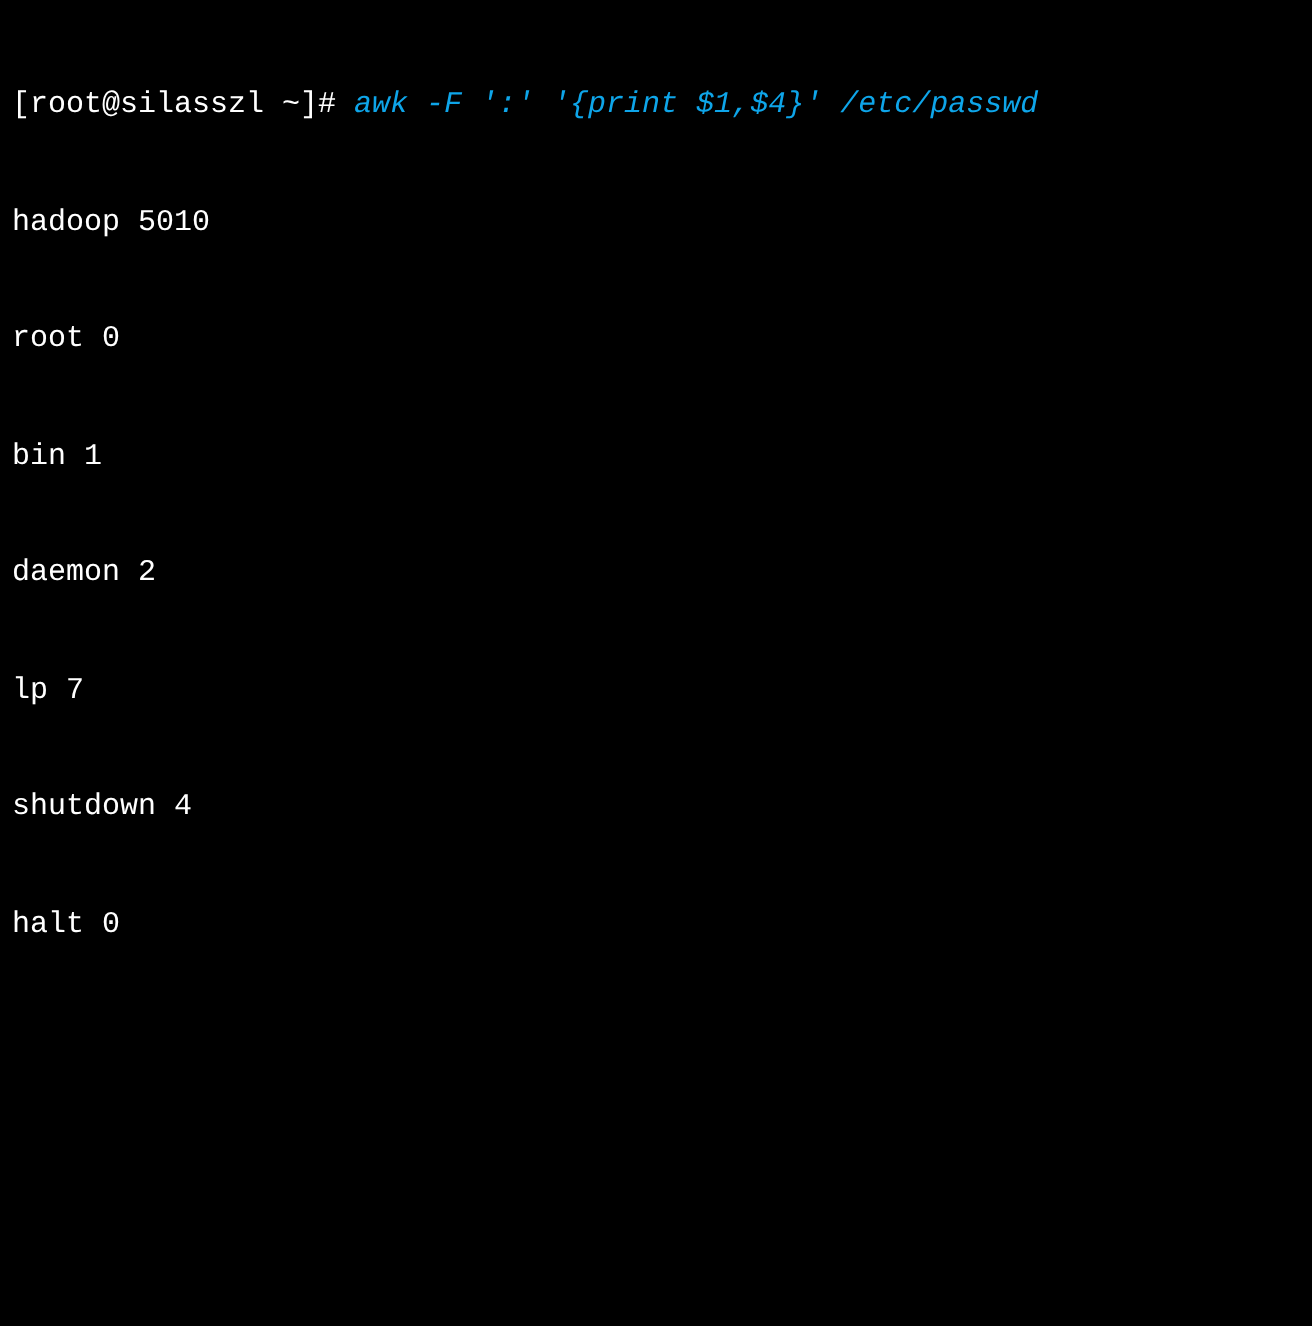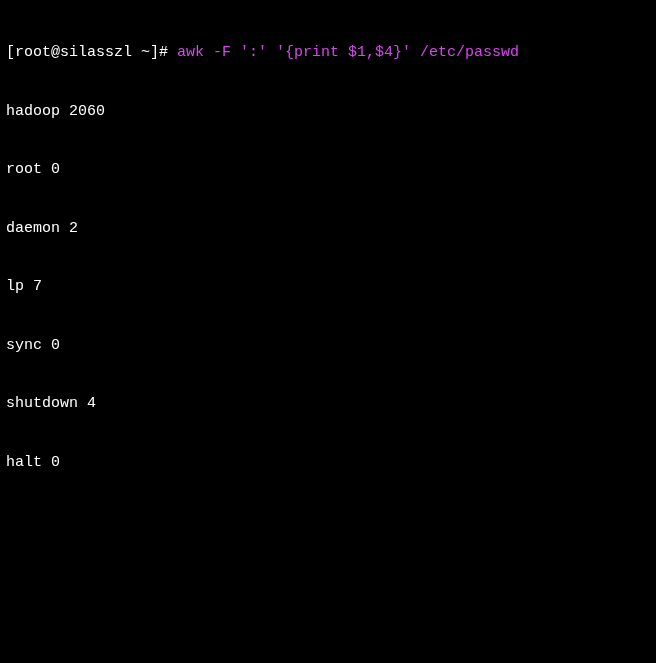--- a/index.html
+++ b/index.html
@@ -18,39 +18,40 @@
       height: 663px;
       overflow: hidden;
     }
     .terminal {
       white-space: pre;
     }
     .prompt-bracket {
       color: #ffffff;
     }
     .command {
-      color: #d946ef;
+      color: #0ea5e9;
+      font-style: italic;
     }
     .output-line {
       color: #ffffff;
     }
     .line {
       display: block;
     }
   </style>
 </head>
 <body>
 
 <div class="terminal">
   <span class="line"><span class="prompt-bracket">[root@silasszl ~]# </span><span class="command">awk -F ':' '{print $1,$4}' /etc/passwd</span></span>
-  <span class="line output-line">hadoop 2060</span>
+  <span class="line output-line">hadoop 5010</span>
   <span class="line output-line">root 0</span>
+  <span class="line output-line">bin 1</span>
   <span class="line output-line">daemon 2</span>
   <span class="line output-line">lp 7</span>
-  <span class="line output-line">sync 0</span>
   <span class="line output-line">shutdown 4</span>
   <span class="line output-line">halt 0</span>
   
   
   
   
   
   
   
   

